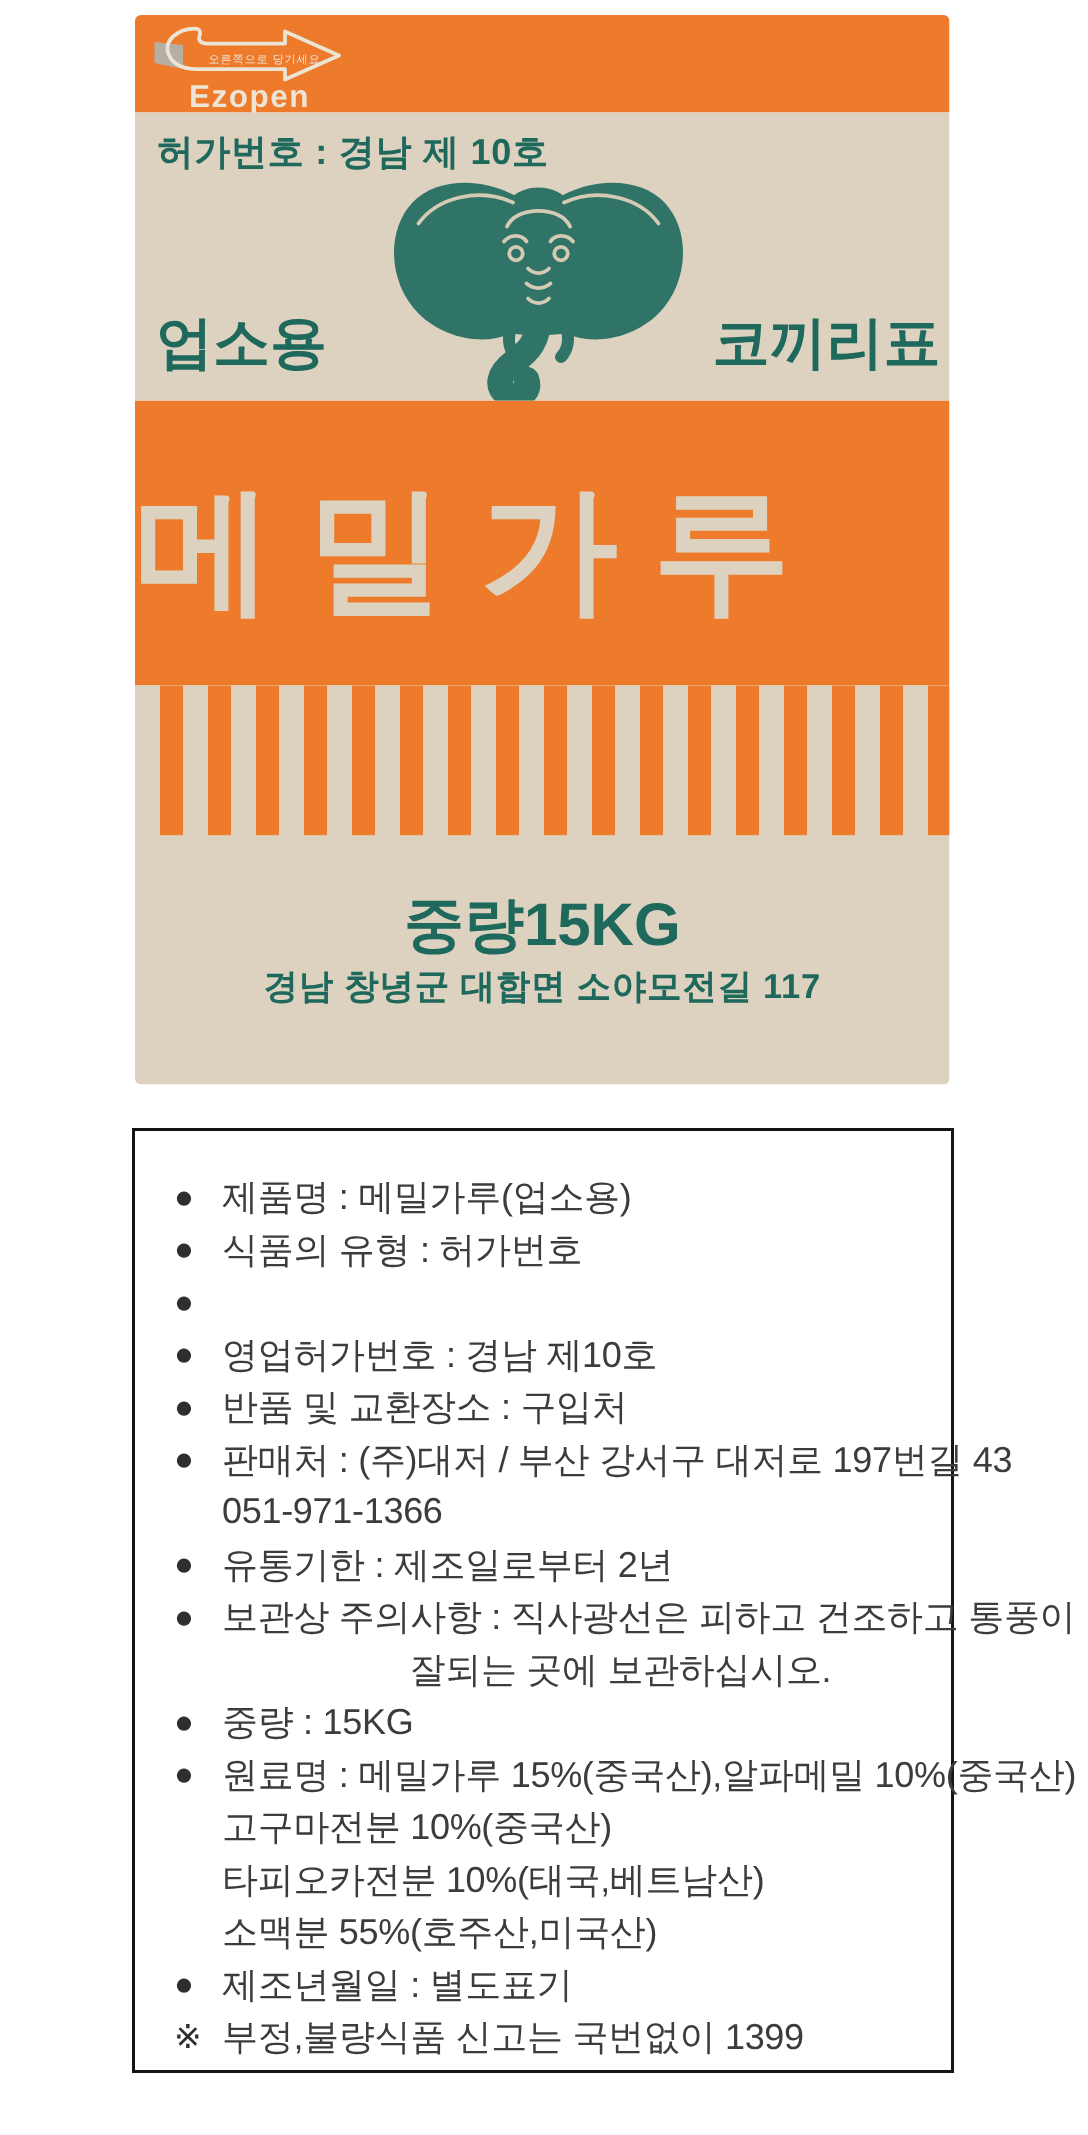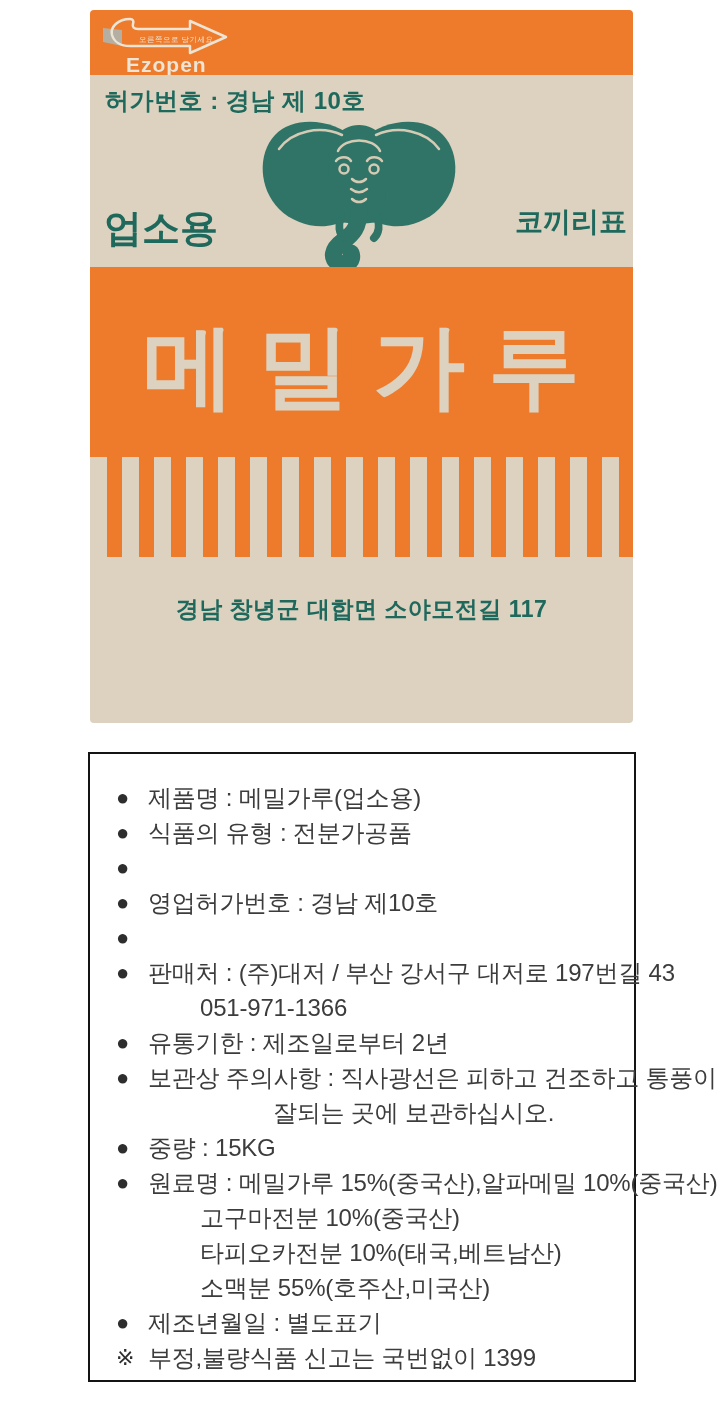--- a/index.html
+++ b/index.html
@@ -13,41 +13,41 @@
         repeating-linear-gradient(90deg, rgba(110,90,70,.06) 0 1px, rgba(0,0,0,0) 1px 3px);}
   .band-top{height:65px;background:var(--orange,#ee7a2b);position:relative;}
   .ezopen{position:absolute;left:12px;top:5px;width:136px;}
   .ezopen svg{display:block;}
   .ezopen .brand{color:var(--cream,#ece4d4);font-weight:bold;font-size:21px;letter-spacing:1px;margin:-4px 0 0 24px;}
 
   .mid{height:192px;background:var(--tan,#dcd2bf);position:relative;}
   .license{position:absolute;left:15px;top:10px;font-size:24px;font-weight:bold;color:var(--teal,#1e685c);letter-spacing:.5px;}
   .elephant{position:absolute;left:163px;top:40px;width:212px;height:152px;}
   .use-label{position:absolute;left:14px;top:128px;font-size:38px;font-weight:bold;color:var(--teal,#1e685c);}
-  .brand-label{position:absolute;right:6px;top:128px;font-size:28px;font-weight:bold;color:var(--teal,#1e685c);}
+  .brand-label{position:absolute;right:6px;top:128px;font-size:38px;font-weight:bold;color:var(--teal,#1e685c);}
 
-  .title-band{height:190px;background:var(--orange,#ee7a2b);display:flex;align-items:center;justify-content:center;}
+  .title-band{height:190px;background:var(--orange,#ee7a2b);display:flex;align-items:center;justify-content:flex-start;}
   .title-band .title{color:var(--tan,#dcd2bf);font-size:92px;font-weight:bold;letter-spacing:.25em;margin-right:-.25em;padding-top:10px;white-space:nowrap;}
 
   .stripes{height:100px;background-color:var(--tan,#dcd2bf);
            background-image:repeating-linear-gradient(90deg, var(--tan,#dcd2bf) 0 17px, var(--orange,#ee7a2b) 17px 32px);}
 
   .bottom{height:166px;background:var(--tan,#dcd2bf);text-align:center;color:var(--teal,#1e685c);padding-top:36px;box-sizing:border-box;}
   .weight{font-size:40px;font-weight:bold;line-height:48px;}
   .company{font-size:40px;font-weight:bold;line-height:50px;letter-spacing:.22em;margin-right:-.22em;}
   .address{font-size:23px;font-weight:bold;line-height:24px;margin-top:4px;letter-spacing:.5px;}
 
   
   .info-box{position:absolute;left:88px;top:752px;width:548px;height:630px;border:2px solid #141414;
             box-sizing:border-box;background:#fff;padding-top:26px;}
   .row{height:35px;display:flex;align-items:center;white-space:nowrap;
        font-size:24px;color:#3c3c3c;padding-left:26px;}
   .row .pfx{display:inline-block;width:32px;font-size:22px;color:#2e2e2e;flex:0 0 32px;}
   .row .txt{letter-spacing:-0.2px;}
-  .row.indent-a{padding-left:110px;}
+  .row.indent-a{padding-left:58px;}
   .row.indent-b{padding-left:183px;align-items:center;}
 </style>
 </head>
 <body>
 
 <div class="stage">
 
   <div class="package">
 
     <div class="band-top tex">
@@ -93,42 +93,44 @@
       <div class="brand-label">코끼리표</div>
     </div>
 
     <div class="title-band tex">
       <div class="title">메밀가루</div>
     </div>
 
     <div class="stripes"></div>
 
     <div class="bottom tex">
+      <div class="weight">중량15KG</div>
       <div class="address">경남 창녕군 대합면 소야모전길 117</div>
     </div>
   </div>
 
   <div class="info-box">
     <div class="row">
       <span class="pfx">●</span>
       <span class="txt">제품명 : 메밀가루(업소용)</span>
     </div>
     <div class="row">
       <span class="pfx">●</span>
-      <span class="txt">식품의 유형 : 전분가공품</span>
+      <span class="txt">식품의 유형 : 허가번호</span>
     </div>
     <div class="row">
       <span class="pfx">●</span>
     </div>
     <div class="row">
       <span class="pfx">●</span>
       <span class="txt">영업허가번호 : 경남 제10호</span>
     </div>
     <div class="row">
       <span class="pfx">●</span>
+      <span class="txt">반품 및 교환장소 : 구입처</span>
     </div>
     <div class="row">
       <span class="pfx">●</span>
       <span class="txt">판매처 : (주)대저 / 부산 강서구 대저로 197번길 43</span>
     </div>
     <div class="row indent-a">
       <span class="txt">051-971-1366</span>
     </div>
     <div class="row">
       <span class="pfx">●</span>

